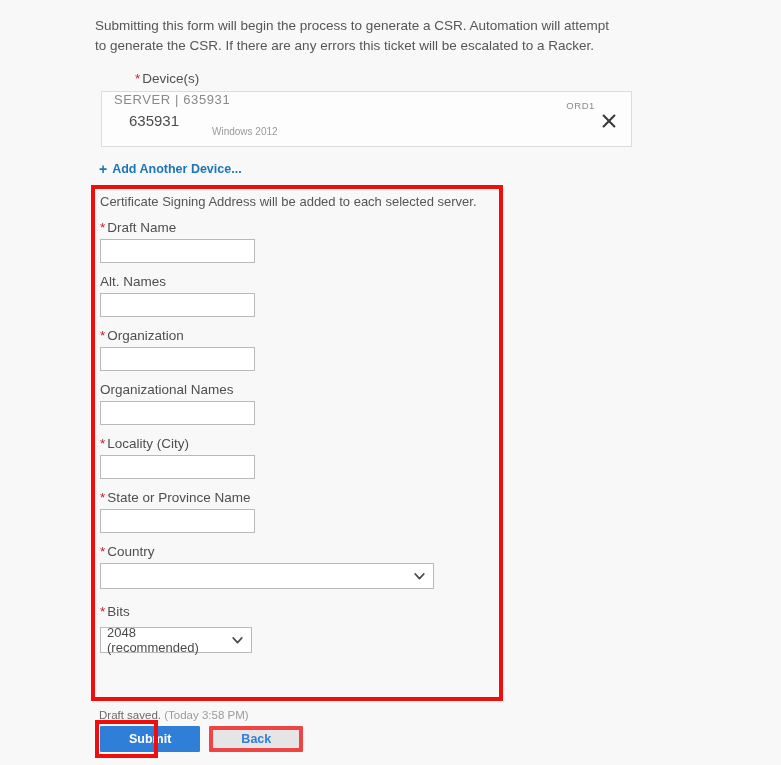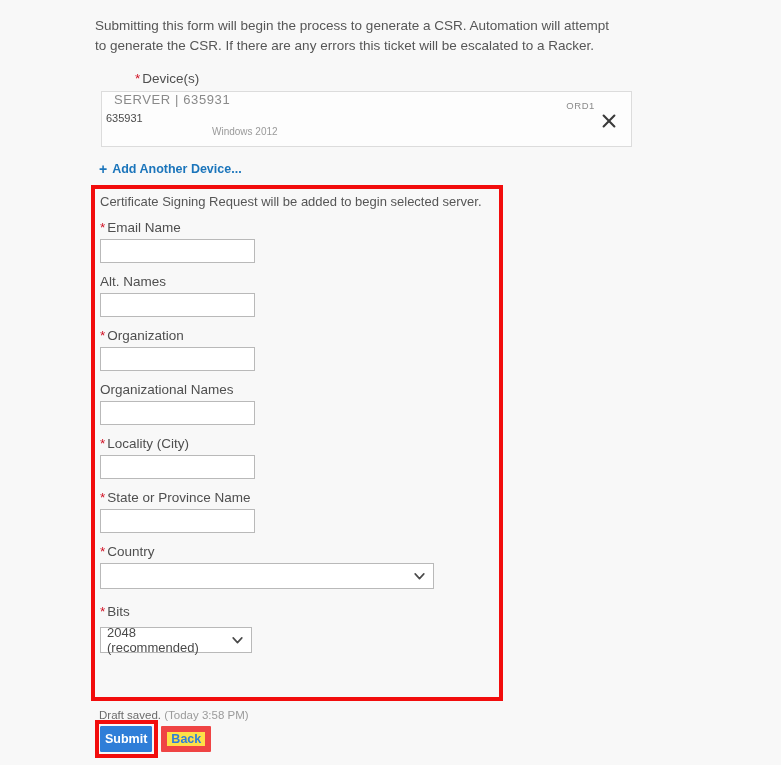--- a/index.html
+++ b/index.html
@@ -68,23 +68,23 @@
   .device-type {
     position: absolute;
     left: 12px;
     top: 0;
     font-size: 13px;
     letter-spacing: 0.6px;
     color: #8a8a8a;
   }
   .device-id {
     position: absolute;
-    left: 4px;
+    left: 27px;
     top: 20px;
-    font-size: 11px;
+    font-size: 15px;
     color: #4b4b4b;
   }
   .device-os {
     position: absolute;
     left: 110px;
     top: 34px;
     font-size: 10px;
     color: #9a9a9a;
   }
   .device-region {
@@ -234,35 +234,35 @@
     align-items: center;
     gap: 9px;
     z-index: 30;
   }
   .btn {
     font-family: "Liberation Sans", sans-serif;
     font-size: 12.5px;
     font-weight: bold;
     box-sizing: border-box;
     height: 26px;
-    padding: 0 4px;
+    padding: 0 28px;
     display: flex;
     align-items: center;
     justify-content: center;
     cursor: pointer;
     border-radius: 1px;
   }
   .btn-primary {
     background: #2f7ed8;
     border: 1px solid #2f7ed8;
     color: #ffffff;
   }
   .btn-secondary {
-    background: #fde047;
-    border: 6px solid #ef4444;
+    background: #e5e5e5;
+    border: 4px solid #ef4444;
     color: #2f7ed8;
   }
 </style>
 </head>
 <body>
 
 <div class="page">
 
   <div class="intro">Submitting this form will begin the process to generate a CSR. Automation will attempt to generate the CSR. If there are any errors this ticket will be escalated to a Racker.</div>
 
@@ -280,26 +280,26 @@
         <path d="M2.6 2.6 L13.4 13.4 M13.4 2.6 L2.6 13.4" stroke="currentColor" stroke-width="2.1" stroke-linecap="round" fill="none"></path>
       </svg>
     </div>
   </div>
 
   <div class="add-device">
     <span class="plus-icon">+</span>
     <span>Add Another Device...</span>
   </div>
 
-  <div class="form-note">Certificate Signing Request will be added to begin selected server.</div>
+  <div class="form-note">Certificate Signing Address will be added to each selected server.</div>
 
   <div class="form-fields">
 
     <div class="form-row">
-      <label><span class="req-star">*</span><span>Email Name</span></label>
+      <label><span class="req-star">*</span><span>Draft Name</span></label>
       <input class="text-input" type="text" value="" style="">
     </div>
 
     <div class="form-row">
       <label><span>Alt. Names</span></label>
       <input class="text-input" type="text" value="" style="">
     </div>
 
 
     <div class="form-row">

